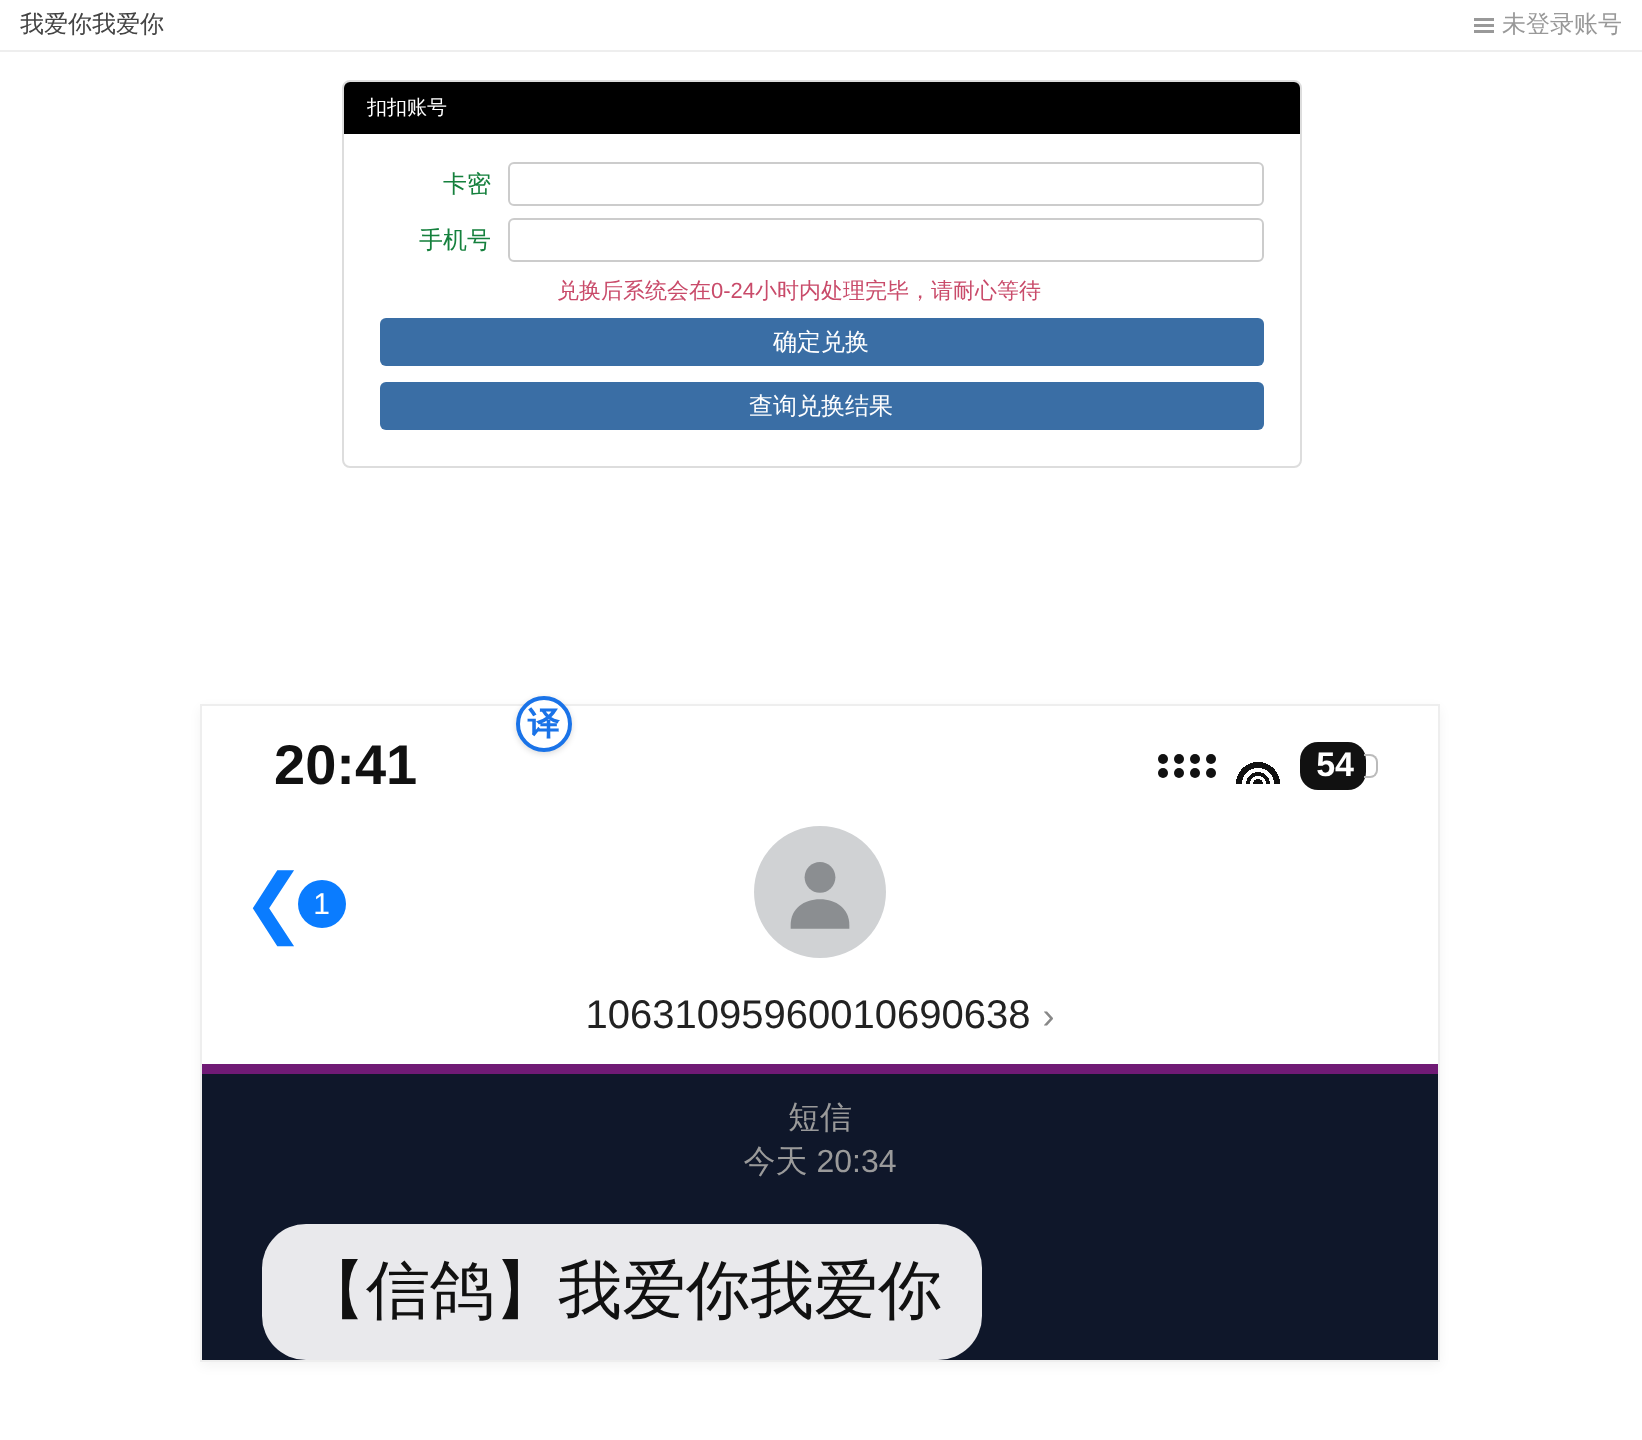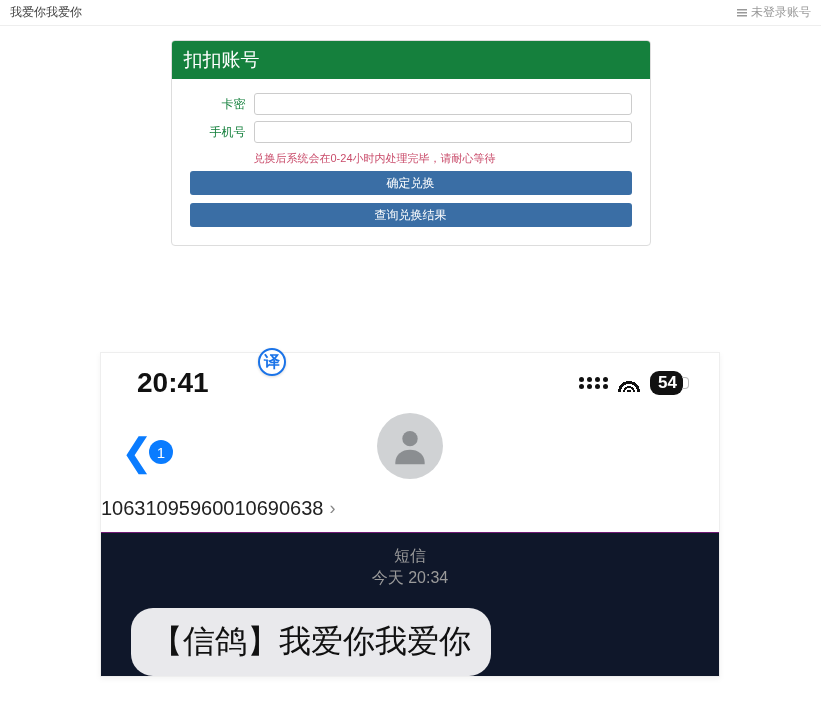--- a/index.html
+++ b/index.html
@@ -36,24 +36,24 @@
       display: flex;
       justify-content: center;
     }
     .panel {
       width: 480px;
       border: 1px solid #ddd;
       border-radius: 4px;
       overflow: hidden;
     }
     .panel-header {
-      background: #15803d;
+      background: #000000;
       color: #fff;
       padding: 6px 12px;
-      font-size: 19px;
+      font-size: 10px;
     }
     .panel-body {
       padding: 14px 18px 18px 18px;
     }
     .form-row {
       display: flex;
       align-items: flex-start;
       margin-bottom: 6px;
     }
     .form-row label {
@@ -76,20 +76,21 @@
       flex: 1;
       height: 42px;
       border: 1px solid #ccc;
       border-radius: 3px;
       padding: 4px 6px;
       font-size: 12px;
       resize: none;
     }
     .hint-row {
       display: flex;
+      gap: 25px;
     }
     .hint-row .spacer { width: 64px; }
     .hint-text {
       color: #c94b6a;
       font-size: 11px;
       line-height: 18px;
     }
     .btn {
       display: block;
       width: calc(100% - 64px);
@@ -229,22 +230,23 @@
       align-items: center;
     }
     .avatar {
       width: 66px; height: 66px;
       border-radius: 50%;
       background: #d0d2d4;
       display: flex; align-items: center; justify-content: center;
     }
     .avatar svg { width: 44px; height: 44px; fill: #8b8e91; }
     .sender-row {
+      text-align: center;
       padding: 8px 0 12px;
-      border-bottom: 1px solid #701a75;
+      border-bottom: 5px solid #701a75;
     }
     .sender-name {
       font-size: 20px;
       color: #222;
       display: inline-flex;
       align-items: center;
       gap: 6px;
     }
     .sender-chevron {
       color: #888;

